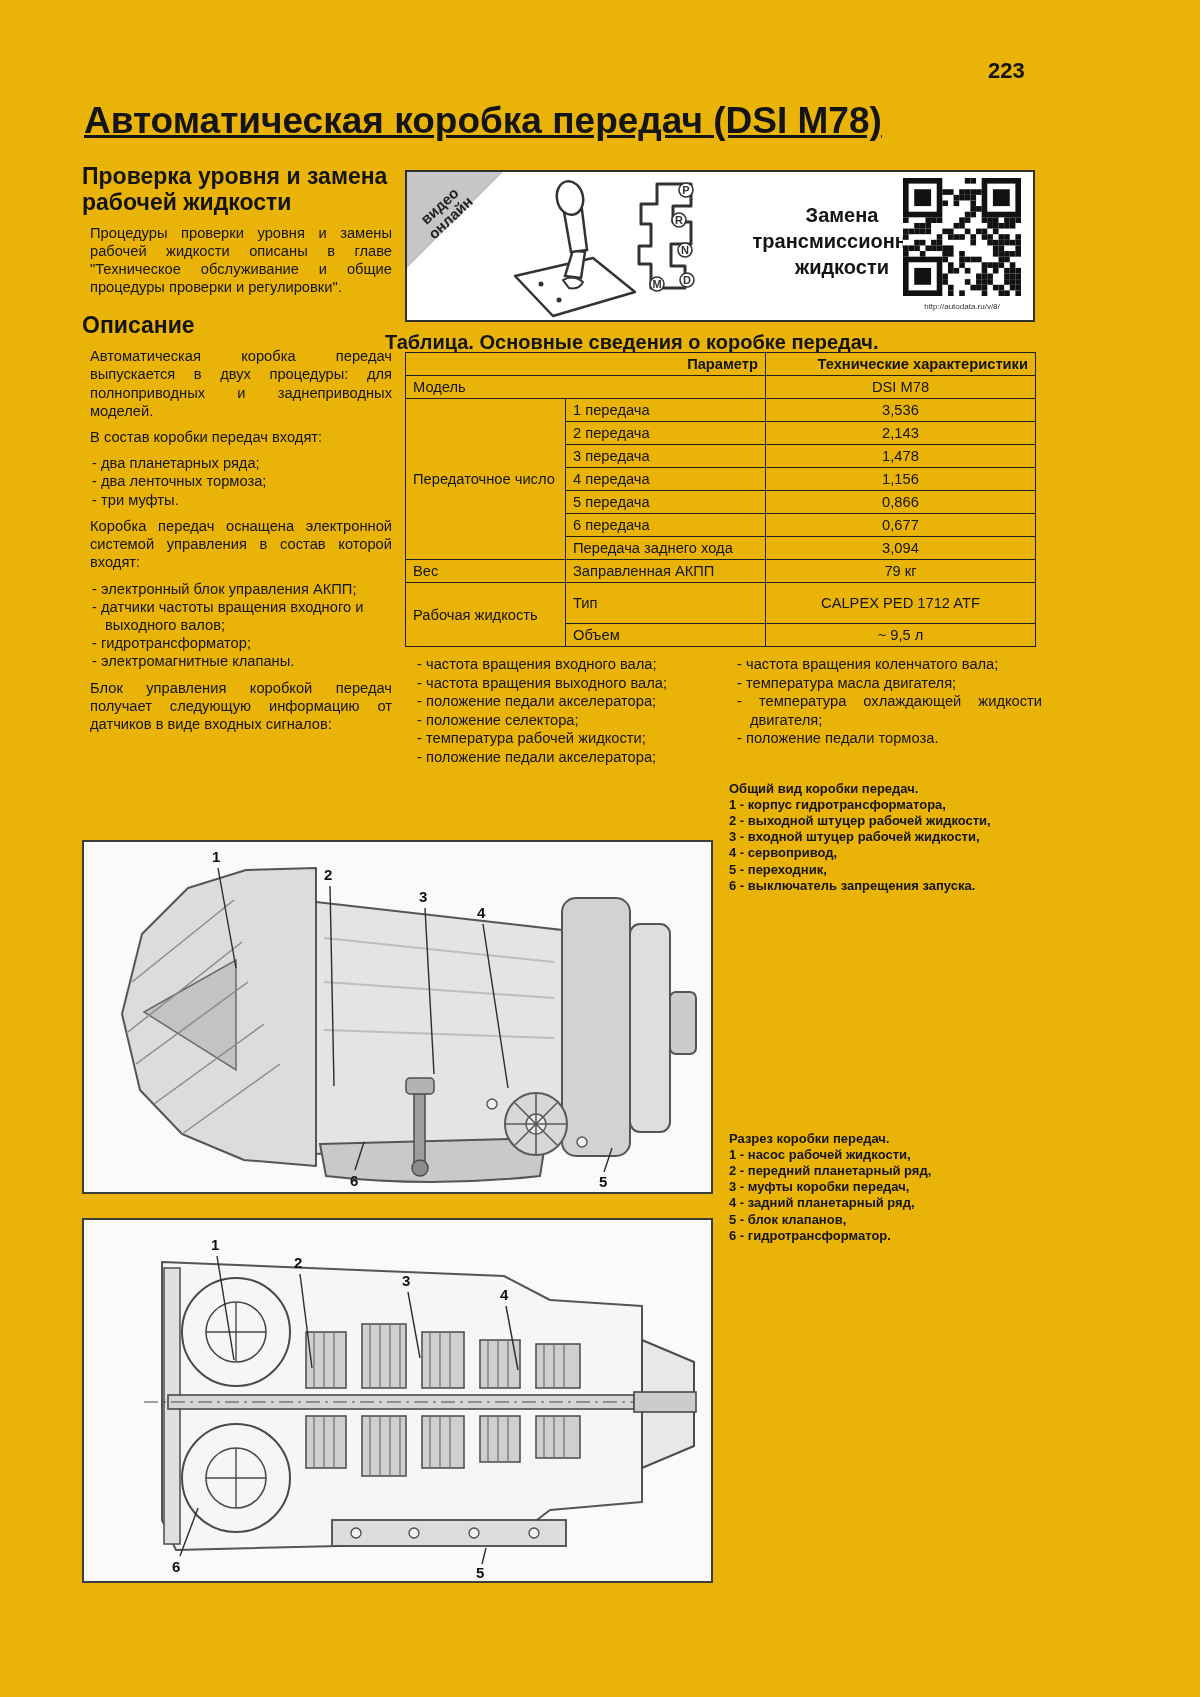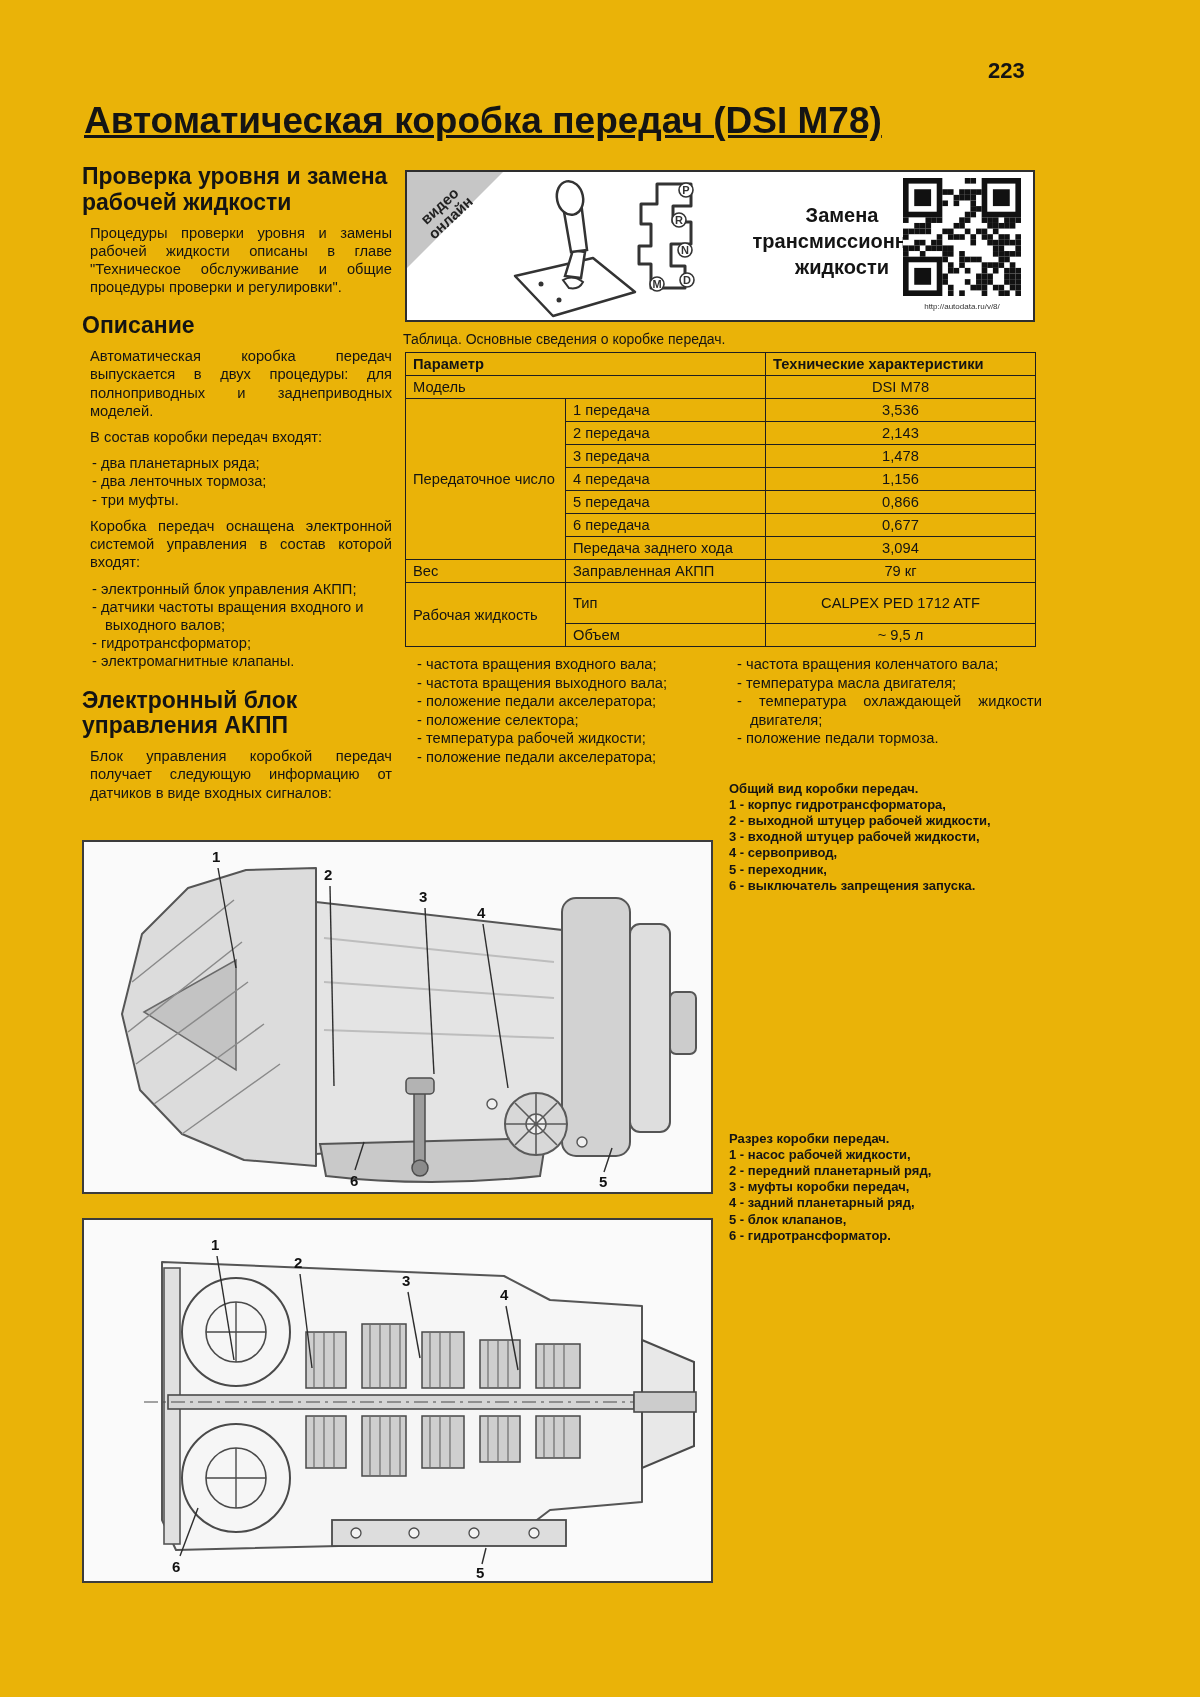--- a/index.html
+++ b/index.html
@@ -24,24 +24,24 @@
   
   .banner{position:absolute; left:405px; top:170px; width:630px; height:152px; border:2px solid #2e2e2e; background:#fff; box-sizing:border-box; overflow:hidden;}
   .ribbon-tri{position:absolute; left:0; top:0; width:0; height:0; border-top:96px solid #c6c6c6; border-right:96px solid transparent;}
   .ribbon-label{position:absolute; left:-12px; top:24px; width:100px; transform:rotate(-43deg); font-weight:bold; font-size:15px; line-height:1.05; text-align:center; color:#222;}
   .shifter-art{position:absolute; left:100px; top:4px;}
   .banner-title{position:absolute; left:310px; top:30px; width:250px; font-size:20px; font-weight:bold; text-align:center; line-height:1.3;}
   .qr-wrap{position:absolute; right:10px; top:6px; width:122px; text-align:center;}
   .qr-url{font-size:8px; color:#333; margin-top:2px; letter-spacing:0px; white-space:nowrap;}
 
   
-  .table-caption{position:absolute; left:403px; top:331px; font-size:14px; font-weight:normal;}
+  .table-caption{position:absolute; left:385px; top:331px; font-size:20px; font-weight:bold;}
   .spec-table{position:absolute; left:405px; top:352px; width:630px; border-collapse:collapse; table-layout:fixed; font-size:14.7px;}
   .spec-table td,.spec-table th{border:1.6px solid #1f1f1f; padding:1px 7px; height:20px; vertical-align:middle; overflow:hidden;}
-  .spec-table th{font-weight:bold; text-align:left;}
+  .spec-table th{font-weight:bold; text-align:right;}
   .spec-table td.val{text-align:center;}
   .spec-table td.lbl{vertical-align:middle;}
   .spec-table tr.tall td{height:38px;}
 
   
   .signals{position:absolute; width:305px; font-size:14.7px; line-height:1.26;}
   .signals ul{list-style:none; margin:0; padding:0;}
   .signals li{padding-left:13px; text-indent:-13px; text-align:justify;}
   .signals li::before{content:"- ";}
   .signals-left{left:417px; top:655px;}
@@ -82,21 +82,20 @@
       <li>три муфты.</li>
     </ul>
     <p>Коробка передач оснащена электронной системой управления в состав которой входят:</p>
     <ul>
       <li>электронный блок управления АКПП;</li>
       <li>датчики частоты вращения входного и выходного валов;</li>
       <li>гидротрансформатор;</li>
       <li>электромагнитные клапаны.</li>
     </ul>
 
-    <h2 class="mt">Электронный блок управления АКПП</h2>
     <p>Блок управления коробкой передач получает следующую информацию от датчиков в виде входных сигналов:</p>
   </div>
 
   <div class="banner">
     <div class="ribbon-tri"></div>
     <div class="ribbon-label">видео онлайн</div>
 
     <svg class="shifter-art" width="210" height="144" viewBox="0 0 210 144">
 
       <path d="M8,100 L86,82 L128,116 L46,140 Z" fill="#fff" stroke="#333" stroke-width="2.5" stroke-linejoin="round" rx="6"></path>

